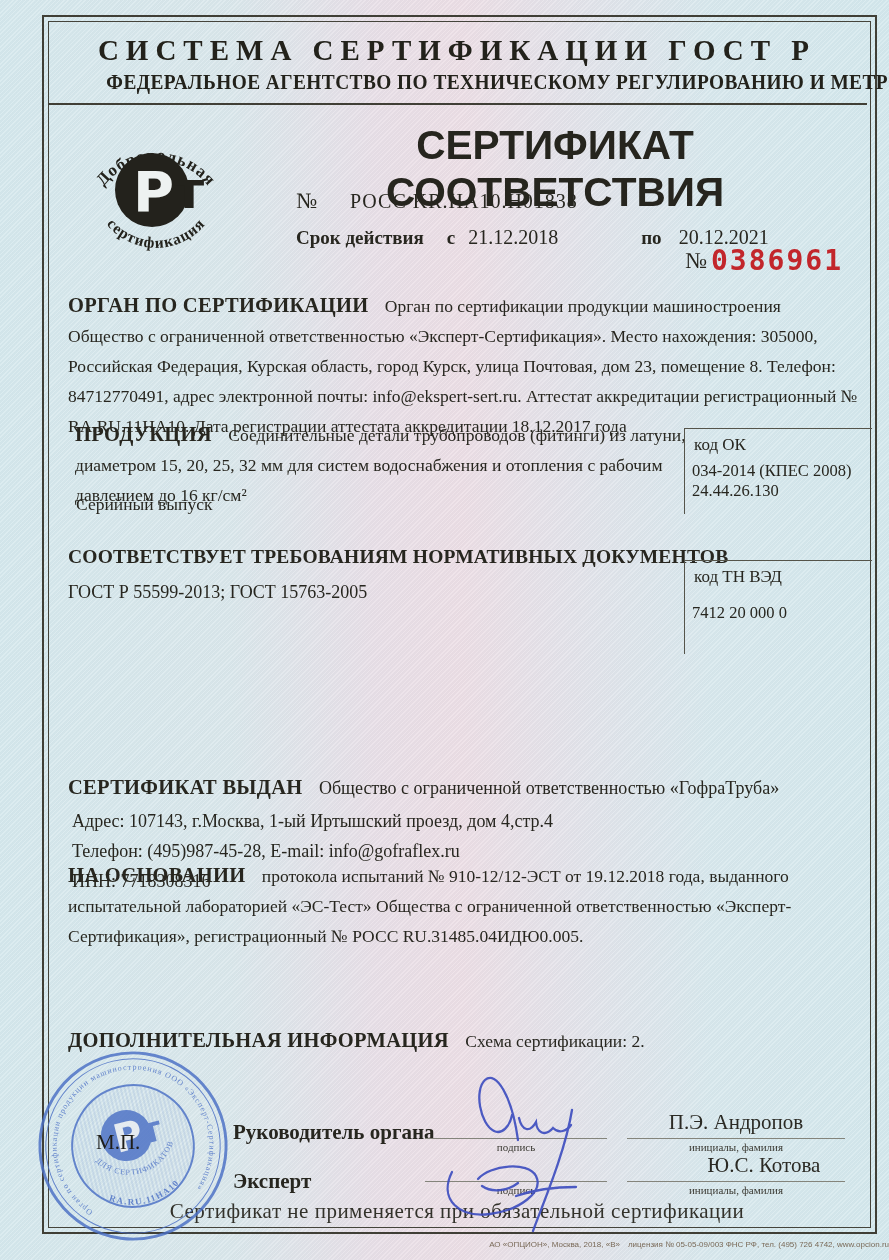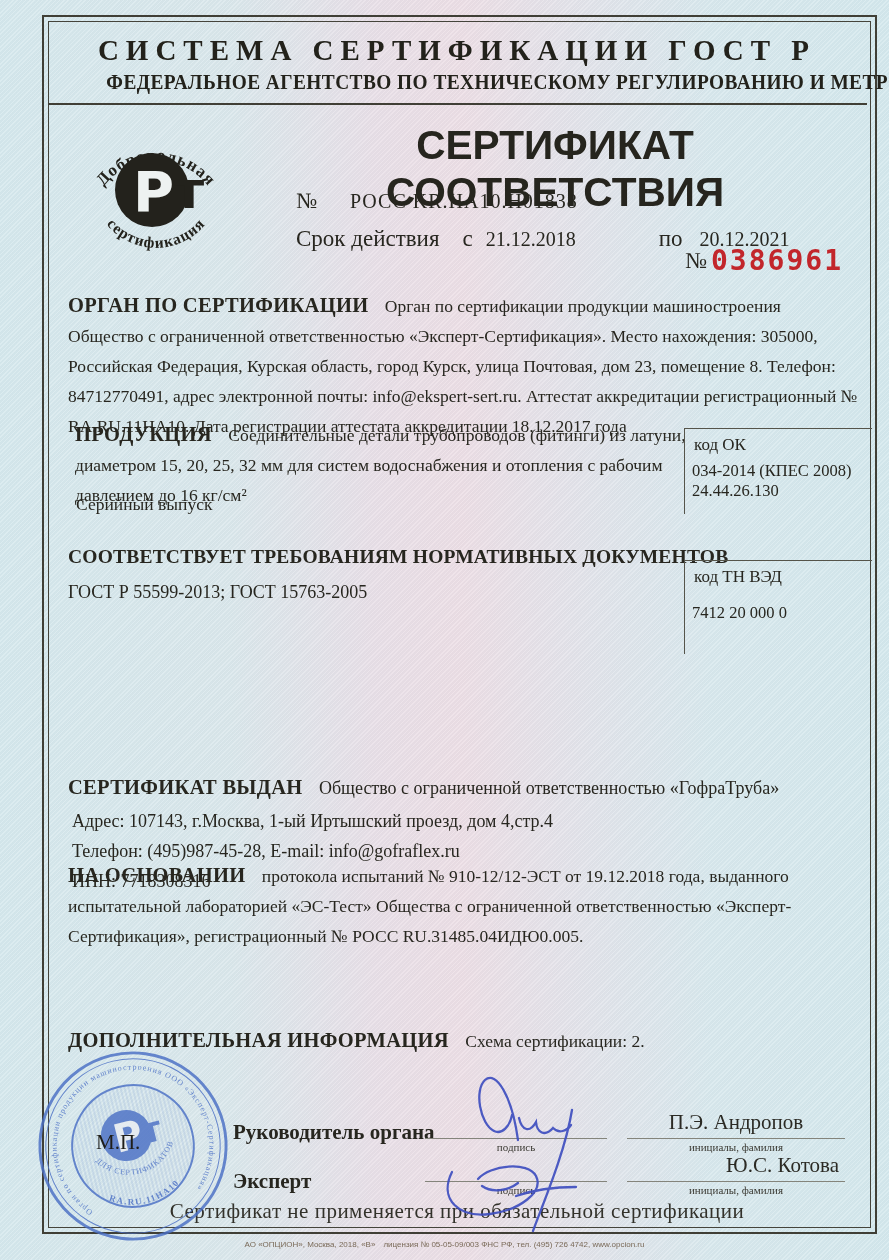--- a/index.html
+++ b/index.html
@@ -19,21 +19,21 @@
   .hdr2 { position:absolute; left:47px; top:69px; width:820px; text-align:center; }
   .hdr2 span { display:inline-block; transform:scaleX(.88); transform-origin:center;
           font-weight:bold; font-size:22px; letter-spacing:.5px; white-space:nowrap; color:#23221b; }
   .title { position:absolute; left:252px; top:122px; width:606px; text-align:center;
           font-family:"Liberation Sans", sans-serif; font-weight:bold; font-size:41px;
           letter-spacing:0; color:#26251e; transform:scaleX(.99); }
   .logo { position:absolute; left:78px; top:118px; width:170px; height:140px; }
   .no-row { position:absolute; left:296px; top:188px; font-size:22px; }
   .no-row .num { position:absolute; left:54px; top:2px; font-size:20px; letter-spacing:1px; white-space:nowrap; }
   .validity { position:absolute; left:296px; top:226px; font-size:20px; white-space:nowrap; }
-  .validity .b { font-weight:normal; font-size:23px; }
+  .validity .b { font-weight:bold; font-size:19px; }
   .validity .from-l { margin-left:18px; }
   .validity .from-d { margin-left:8px; }
   .validity .to-l { margin-left:78px; }
   .validity .to-d { margin-left:12px; }
   .serial { position:absolute; right:46px; top:244px; white-space:nowrap; }
   .serial .ns { font-size:23px; }
   .serial .digits { font-family:"DejaVu Sans Mono", monospace; font-weight:bold; font-size:28px;
           color:#c2262b; letter-spacing:2px; vertical-align:-2px; }
   .sec { position:absolute; left:68px; width:790px; font-size:17.5px; line-height:30px; color:#27261f; }
   .sec .h { font-weight:bold; font-size:20.5px; letter-spacing:.3px; margin-right:12px; }
@@ -44,21 +44,21 @@
   .sigrole { position:absolute; left:233px; font-weight:bold; font-size:21px; }
   .sigline { position:absolute; border-bottom:1.2px solid #84847b; height:0; }
   .sigcap  { position:absolute; text-align:center; font-size:11px; color:#3a3932; }
   .signame { position:absolute; text-align:center; font-size:21px; color:#2b2a24; }
   .mp { position:absolute; left:96px; top:1130px; font-size:21px; z-index:5; color:#1f1e19; }
   .stamp { position:absolute; left:35px; top:1048px; width:196px; height:196px; color:#4a6fc5;
           opacity:.82; transform:rotate(-14deg); z-index:3; }
   .autograph { position:absolute; left:420px; top:1068px; width:285px; height:170px; z-index:4; }
   .note { position:absolute; left:47px; top:1199px; width:820px; text-align:center;
           font-size:21px; color:#33322b; letter-spacing:.5px; }
-  .print-info { position:absolute; left:0; top:1240px; width:889px; text-align:center;
+  .print-info { position:absolute; left:0; top:1240px; width:889px; text-align:right;
           font-size:8px; color:#7a6a58; font-family:"Liberation Sans", sans-serif; }
 </style>
 </head>
 <body>
 
 <div class="page">
 
   <div class="frame">
     <div class="frame-inner"></div>
   </div>
@@ -182,21 +182,21 @@
   <div class="sigrole" style="top:1120px;">Руководитель органа</div>
   <div class="sigline" style="left:425px; top:1138px; width:182px;"></div>
   <div class="sigcap" style="left:425px; top:1141px; width:182px;">подпись</div>
   <div class="signame" style="left:627px; top:1110px; width:218px;">П.Э. Андропов</div>
   <div class="sigline" style="left:627px; top:1138px; width:218px;"></div>
   <div class="sigcap" style="left:627px; top:1141px; width:218px;">инициалы, фамилия</div>
 
   <div class="sigrole" style="top:1169px;">Эксперт</div>
   <div class="sigline" style="left:425px; top:1181px; width:182px;"></div>
   <div class="sigcap" style="left:425px; top:1184px; width:182px;">подпись</div>
-  <div class="signame" style="left:621px; top:1153px; width:218px;text-align:right;">Ю.С. Котова</div>
+  <div class="signame" style="left:655px; top:1153px; width:218px;">Ю.С. Котова</div>
   <div class="sigline" style="left:627px; top:1181px; width:218px;"></div>
   <div class="sigcap" style="left:627px; top:1184px; width:218px;">инициалы, фамилия</div>
 
   <svg class="autograph" viewBox="0 0 285 170">
     <g fill="none" stroke="#3f4fc0" stroke-width="2.3" stroke-linecap="round" opacity=".92">
       <path d="M 98 72 C 92 28, 76 2, 65 12 C 54 22, 60 56, 74 63 C 82 67, 90 58, 92 47 M 99 50 c 3 13, 11 15, 17 4 c 1 11, 9 15, 17 6 c 6 6, 14 3, 18 -3"></path>
       <path d="M 32 104 c -14 28, 8 46, 38 42 c 30 -4, 54 -22, 46 -38 c -8 -15, -46 -11, -58 3 M 62 118 c 10 7, 26 5, 36 -3 M 152 42 C 145 85, 122 138, 113 163 M 96 128 c 20 -7, 42 -9, 60 -9"></path>
     </g>
   </svg>
 

